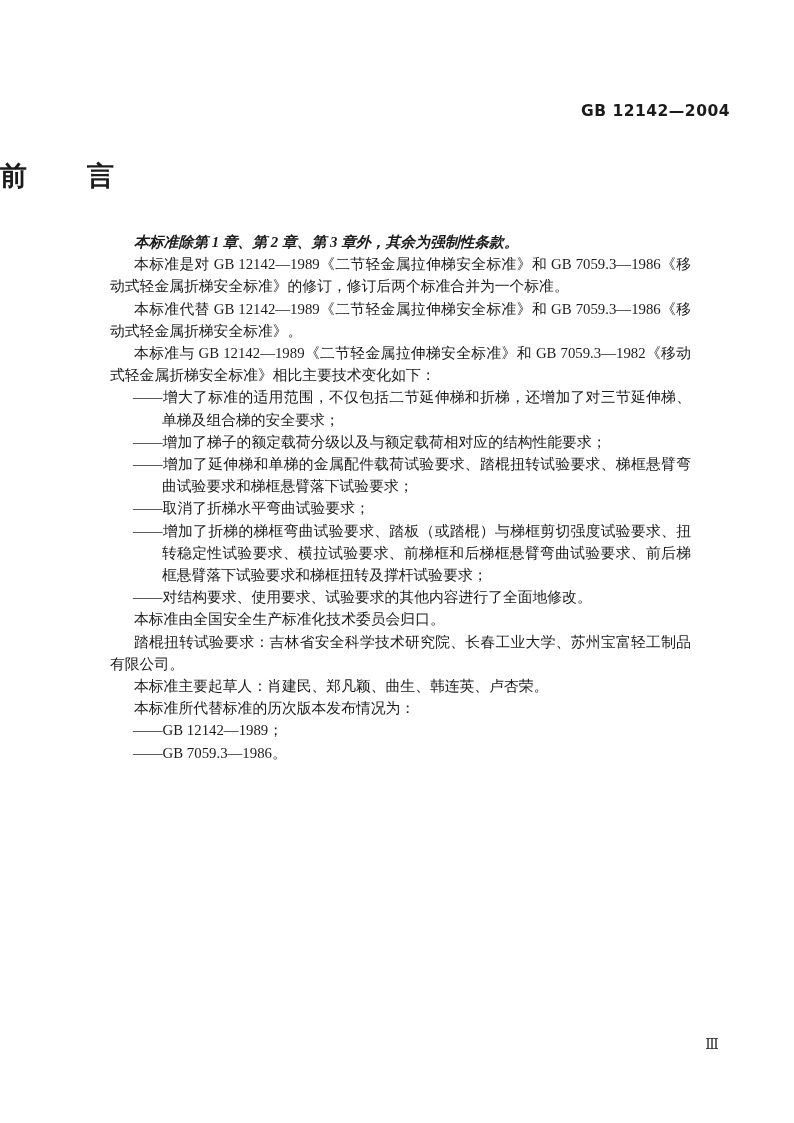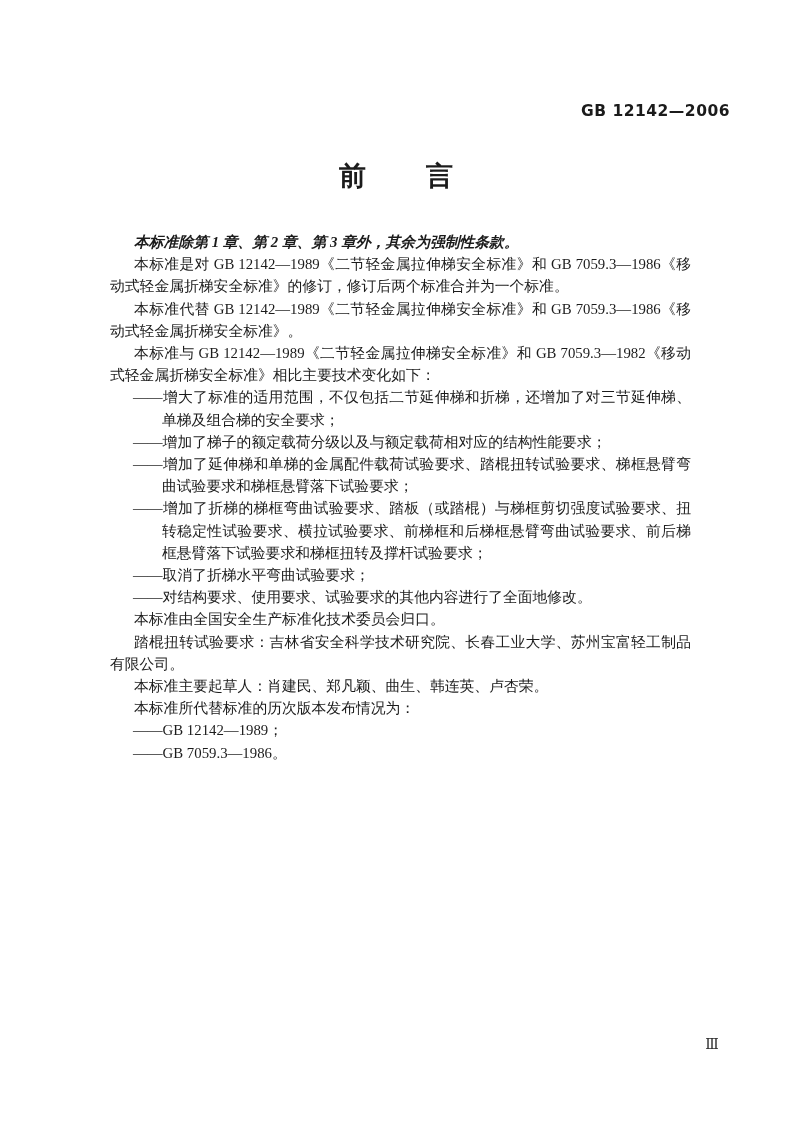--- a/index.html
+++ b/index.html
@@ -25,21 +25,21 @@
     font-weight: bold;
     letter-spacing: 0.5px;
     font-family: "DejaVu Sans", sans-serif;
   }
   .doc-title {
     position: absolute;
     top: 158px;
     left: 0;
     width: 100%;
     margin: 0;
-    text-align: center;
+    text-align: left;
     font-size: 27px;
     font-weight: bold;
     letter-spacing: 2px;
   }
   .body-text {
     position: absolute;
     left: 110px;
     top: 231px;
     width: 581px;
     font-size: 14.8px;
@@ -63,43 +63,43 @@
     text-align: center;
     font-size: 14px;
     color: #2a2a2a;
   }
 </style>
 </head>
 <body>
 
 <div class="page">
 
-  <div class="header-code">GB 12142—2006</div>
+  <div class="header-code">GB 12142—2004</div>
 
   <h1 class="doc-title">前　　言</h1>
 
   <div class="body-text">
 
     <p class="ind bold">本标准除第 1 章、第 2 章、第 3 章外，其余为强制性条款。</p>
 
     <p class="ind">本标准是对 GB 12142—1989《二节轻金属拉伸梯安全标准》和 GB 7059.3—1986《移动式轻金属折梯安全标准》的修订，修订后两个标准合并为一个标准。</p>
 
     <p class="ind">本标准代替 GB 12142—1989《二节轻金属拉伸梯安全标准》和 GB 7059.3—1986《移动式轻金属折梯安全标准》。</p>
 
     <p class="ind">本标准与 GB 12142—1989《二节轻金属拉伸梯安全标准》和 GB 7059.3—1982《移动式轻金属折梯安全标准》相比主要技术变化如下：</p>
 
     <p class="hang">——增大了标准的适用范围，不仅包括二节延伸梯和折梯，还增加了对三节延伸梯、单梯及组合梯的安全要求；</p>
 
     <p class="hang">——增加了梯子的额定载荷分级以及与额定载荷相对应的结构性能要求；</p>
 
     <p class="hang">——增加了延伸梯和单梯的金属配件载荷试验要求、踏棍扭转试验要求、梯框悬臂弯曲试验要求和梯框悬臂落下试验要求；</p>
 
+    <p class="hang">——取消了折梯水平弯曲试验要求；</p>
+
     <p class="hang">——增加了折梯的梯框弯曲试验要求、踏板（或踏棍）与梯框剪切强度试验要求、扭转稳定性试验要求、横拉试验要求、前梯框和后梯框悬臂弯曲试验要求、前后梯框悬臂落下试验要求和梯框扭转及撑杆试验要求；</p>
-
-    <p class="hang">——取消了折梯水平弯曲试验要求；</p>
 
     <p class="hang">——对结构要求、使用要求、试验要求的其他内容进行了全面地修改。</p>
 
 
     <p class="ind">本标准由全国安全生产标准化技术委员会归口。</p>
 
     <p class="ind">踏棍扭转试验要求：吉林省安全科学技术研究院、长春工业大学、苏州宝富轻工制品有限公司。</p>
 
     <p class="ind">本标准主要起草人：肖建民、郑凡颖、曲生、韩连英、卢杏荣。</p>
 

